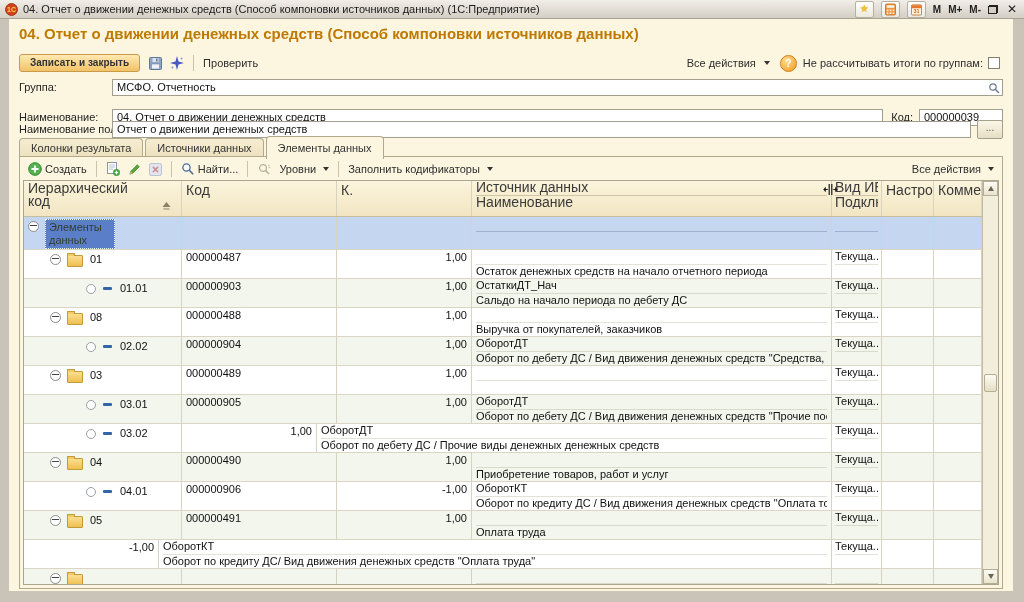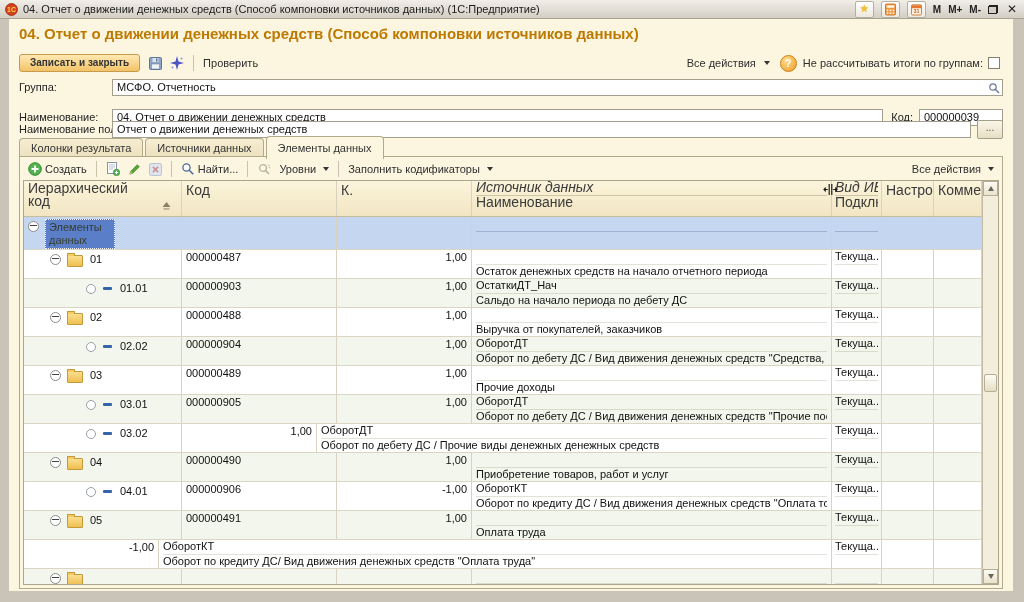--- a/index.html
+++ b/index.html
@@ -76,21 +76,21 @@
   .c-k{width:135px;flex:none;text-align:right;}
   .c-src{flex:1;min-width:0;padding:0 4px;}
   .c-ib{width:50px;flex:none;padding:0 3px;}
   .c-set{width:52px;flex:none;}
   .c-com{width:48px;flex:none;}
   .thead .c-k{text-align:left;}
   .hdr-wrap{display:block;width:92px;line-height:13px;}
   .sort-ico{position:absolute;left:138px;bottom:5px;}
   .l1{height:14px;line-height:13px;border-bottom:1px solid rgba(130,120,90,0.22);white-space:nowrap;overflow:hidden;}
   .l2{height:13px;line-height:13px;white-space:nowrap;overflow:hidden;}
-  .thead .l1{border-bottom:1px solid #CFC6A8;font-style:italic;}
+  .thead .l1{border-bottom:1px solid #CFC6A8;}
 
   .tbody{height:368px;overflow:hidden;background:#fff;font-size:11px;color:#111;}
   .trow{display:flex;height:29px;box-sizing:border-box;border-bottom:1px solid #DAD5C5;background:#fff;}
   .trow.alt{background:#F2F6EC;}
   .trow.selected{background:#C4D6F0;height:33px;}
   .trow.partial{height:16px;overflow:hidden;border-bottom:none;}
   .trow .c-code,.trow .c-k{padding-top:1px;line-height:13px;}
   .trow .c-hier{display:flex;align-items:flex-start;padding-top:2px;}
   .trow.folder .c-hier{padding-left:26px;}
   .trow.leaf .c-hier{padding-left:62px;}
@@ -409,21 +409,21 @@
     </div>
     <div class="cell c-set"></div>
     <div class="cell c-com"></div>
   </div>
 
   <div class="trow folder">
     <div class="cell c-hier">
       <span class="expander"></span>
       <span class="folder-i"></span>
 
-      <span class="hier-label">02</span>
+      <span class="hier-label">08</span>
     </div>
     <div class="cell c-code">000000488</div>
     <div class="cell c-k">1,00</div>
     <div class="cell c-src">
       <div class="l1"></div>
       <div class="l2">Выручка от покупателей, заказчиков</div>
     </div>
     <div class="cell c-ib">
       <div class="l1">Текуща...</div>
       <div class="l2"></div>
@@ -457,21 +457,20 @@
     <div class="cell c-hier">
       <span class="expander"></span>
       <span class="folder-i"></span>
 
       <span class="hier-label">03</span>
     </div>
     <div class="cell c-code">000000489</div>
     <div class="cell c-k">1,00</div>
     <div class="cell c-src">
       <div class="l1"></div>
-      <div class="l2">Прочие доходы</div>
     </div>
     <div class="cell c-ib">
       <div class="l1">Текуща...</div>
       <div class="l2"></div>
     </div>
     <div class="cell c-set"></div>
     <div class="cell c-com"></div>
   </div>
 
   <div class="trow leaf alt">

